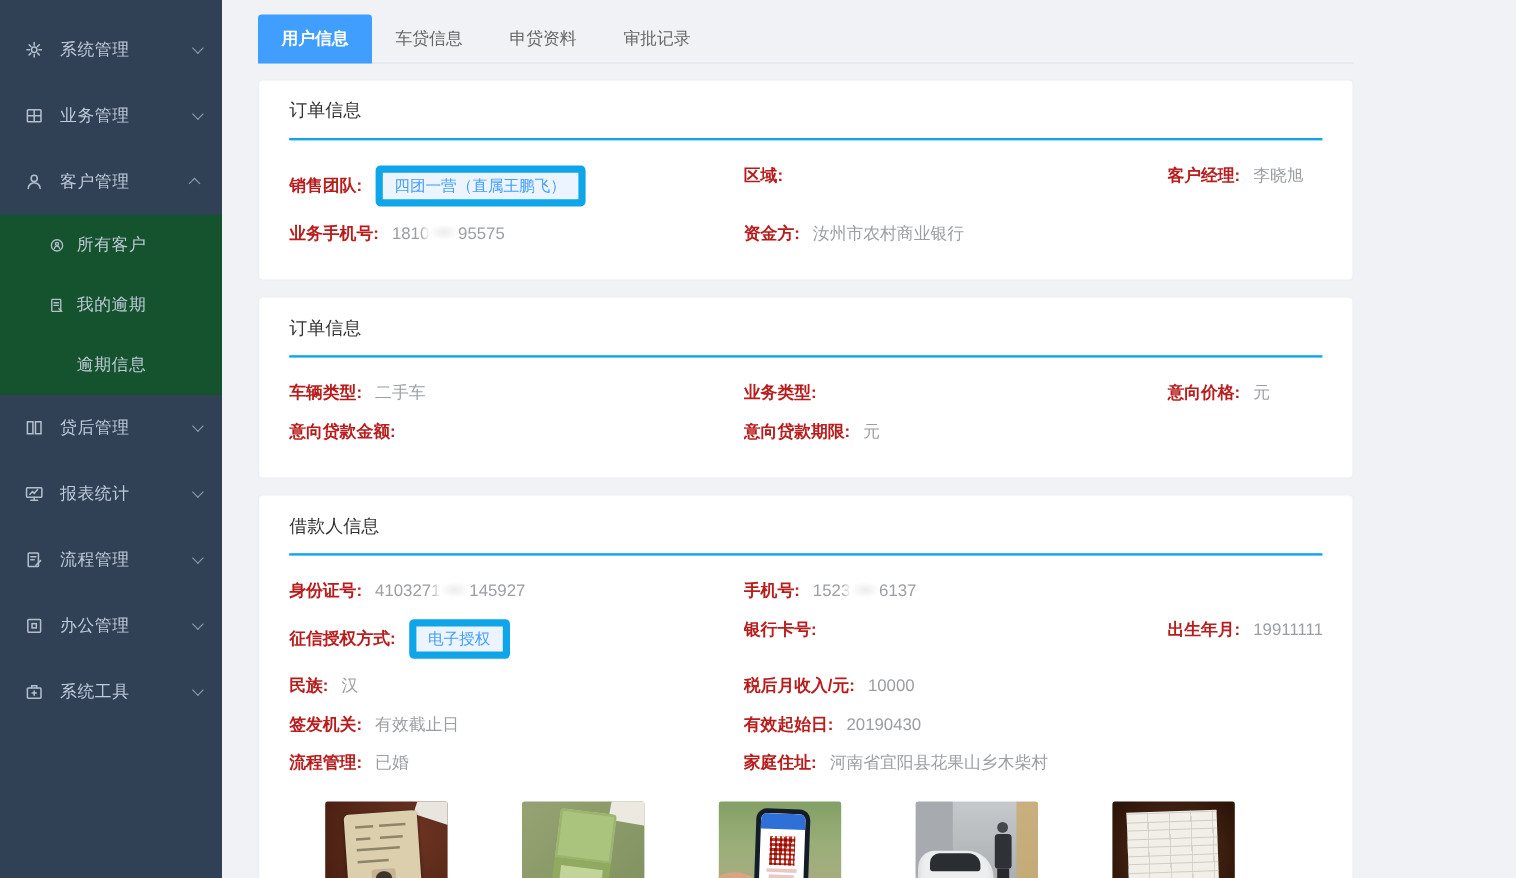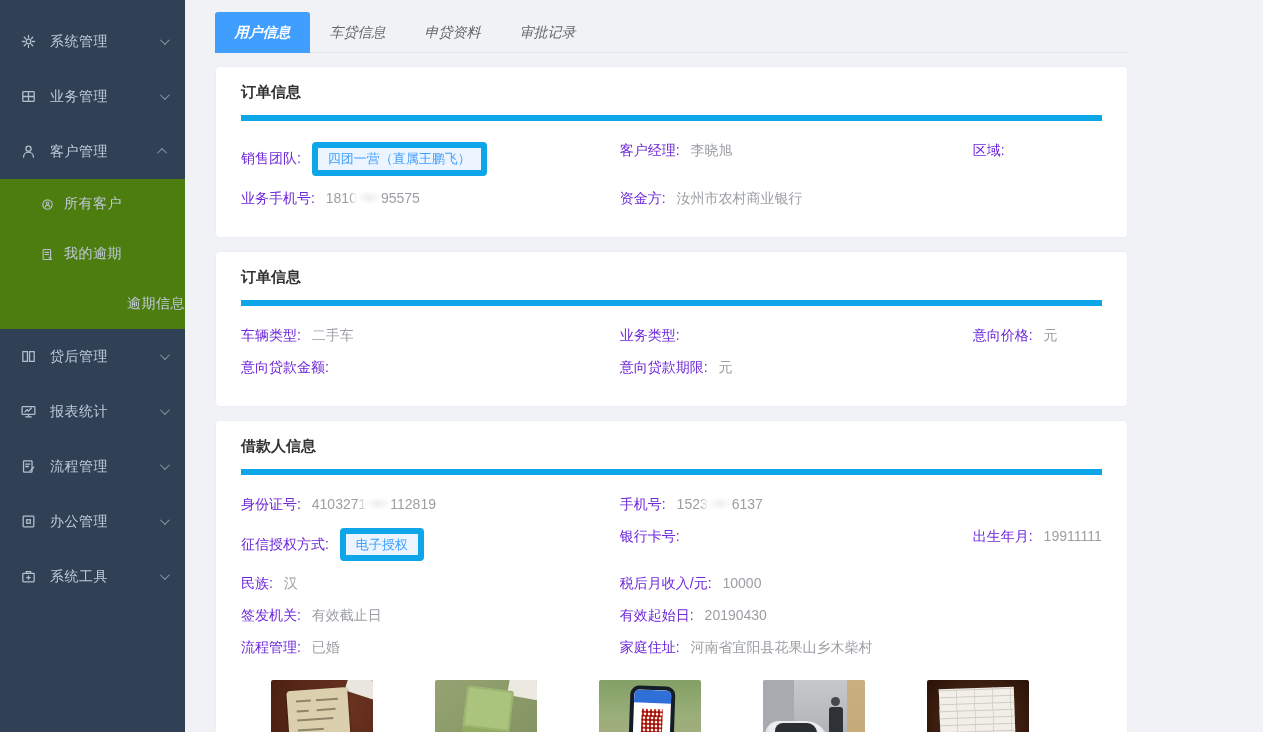--- a/index.html
+++ b/index.html
@@ -9,38 +9,38 @@
 
   
   .sidebar { width:185px; min-width:185px; height:100%; background:#304156; color:#bfcbd9; padding-top:14px; }
   .sb-item { display:flex; align-items:center; height:55px; padding:0 18px 0 20px; cursor:pointer; font-size:14px; }
   .sb-ic { width:17px; height:17px; margin-right:13px; display:inline-flex; color:#b4bfcc; flex:none; }
   .sb-ic svg { width:17px; height:17px; }
   .sb-label { flex:1; letter-spacing:.5px; }
   .chev { width:7px; height:7px; border-right:1.4px solid #8a97a6; border-bottom:1.4px solid #8a97a6; margin-left:6px; }
   .chev.down { transform:rotate(45deg) translateY(-2px); }
   .chev.up { transform:rotate(-135deg) translateY(-2px); }
-  .submenu { background:#4d7c0f; }
+  .submenu { background:#14532d; }
   .sub-item { display:flex; align-items:center; height:50px; padding-left:40px; font-size:14px; cursor:pointer; }
   .sub-ic { width:15px; height:15px; margin-right:9px; display:inline-flex; color:#b4bfcc; flex:none; }
   .sub-ic svg { width:15px; height:15px; }
-  .sub-item.noicon { padding-left:64px;text-align:right; }
+  .sub-item.noicon { padding-left:64px; }
 
   
   .main { flex:1; height:100%; padding:12px 8px 0 30px; overflow:hidden; }
 
   .tabbar { display:flex; border-bottom:1px solid #dfe4ed; height:41px; }
-  .tab { min-width:95px; height:41px; line-height:41px; text-align:center; font-size:14px; color:#666; cursor:pointer; padding:0 7px;font-style:italic; }
+  .tab { min-width:95px; height:41px; line-height:41px; text-align:center; font-size:14px; color:#666; cursor:pointer; padding:0 7px; }
   .tab.active { background:#409eff; color:#fff; border-radius:3px 3px 0 0; font-weight:bold; }
 
   .card { background:#fff; border:1px solid #ebeef5; border-radius:4px; margin-top:13px; padding:16px 25px 22px 25px; }
-  .card-title { font-size:15px; font-weight:bold; color:#303133; padding-bottom:13px; border-bottom:6px solid #0ea5e9; margin-bottom:14px; }
+  .card-title { font-size:15px; font-weight:normal; color:#303133; padding-bottom:13px; border-bottom:2px solid #0ea5e9; margin-bottom:14px; }
   .frow { display:grid; grid-template-columns:44% 41% 15%; }
   .fcell { padding:7px 0; font-size:14px; white-space:nowrap; overflow:hidden; }
-  .flabel { font-weight:normal; color:#6d28d9; margin-right:7px; }
+  .flabel { font-weight:bold; color:#b91c1c; margin-right:7px; }
   .fvalue { color:#9b9ea3; }
   .tag { display:inline-block; background:#ecf5ff; border:6px solid #0ea5e9; color:#409eff; font-size:13px; padding:3px 10px; border-radius:4px; line-height:1.2; }
   .redact { display:inline-block; width:24px; height:13px; vertical-align:-1px; border-radius:2px;
     background:radial-gradient(ellipse at center,#ededed 0%,#ffffff 75%); box-shadow:0 0 5px 4px #fff; }
 
   
   .photos { display:flex; gap:62px; padding-left:30px; margin-top:16px; }
   .ph-wrap { width:102px; }
   .photo { width:102px; height:102px; border-radius:2px; position:relative; overflow:hidden; cursor:pointer; }
 
@@ -226,27 +226,27 @@
     </div>
 
     <section class="card">
       <div class="card-title">订单信息</div>
       <div class="frow">
         <div class="fcell">
           <span class="flabel">销售团队:</span>
           <span class="tag">四团一营（直属王鹏飞）</span>
         </div>
         <div class="fcell">
+          <span class="flabel">区域:</span>
+          <span class="fvalue"></span>
+        </div>
+        <div class="fcell">
           <span class="flabel">客户经理:</span>
           <span class="fvalue">李晓旭</span>
         </div>
-        <div class="fcell">
-          <span class="flabel">区域:</span>
-          <span class="fvalue"></span>
-        </div>
       </div>
       <div class="frow">
         <div class="fcell">
           <span class="flabel">业务手机号:</span>
           <span class="fvalue"><span>1810</span><span class="redact"></span><span>95575</span></span>
         </div>
         <div class="fcell">
           <span class="flabel">资金方:</span>
           <span class="fvalue">汝州市农村商业银行</span>
         </div>
@@ -282,21 +282,21 @@
         <div class="fcell"></div>
       </div>
     </section>
 
     <section class="card">
       <div class="card-title">借款人信息</div>
 
       <div class="frow">
         <div class="fcell">
           <span class="flabel">身份证号:</span>
-          <span class="fvalue"><span>4103271</span><span class="redact"></span><span>112819</span></span>
+          <span class="fvalue"><span>4103271</span><span class="redact"></span><span>145927</span></span>
         </div>
         <div class="fcell">
           <span class="flabel">手机号:</span>
           <span class="fvalue"><span>1523</span><span class="redact"></span><span>6137</span></span>
         </div>
       </div>
 
       <div class="frow">
         <div class="fcell">
           <span class="flabel">征信授权方式:</span>

